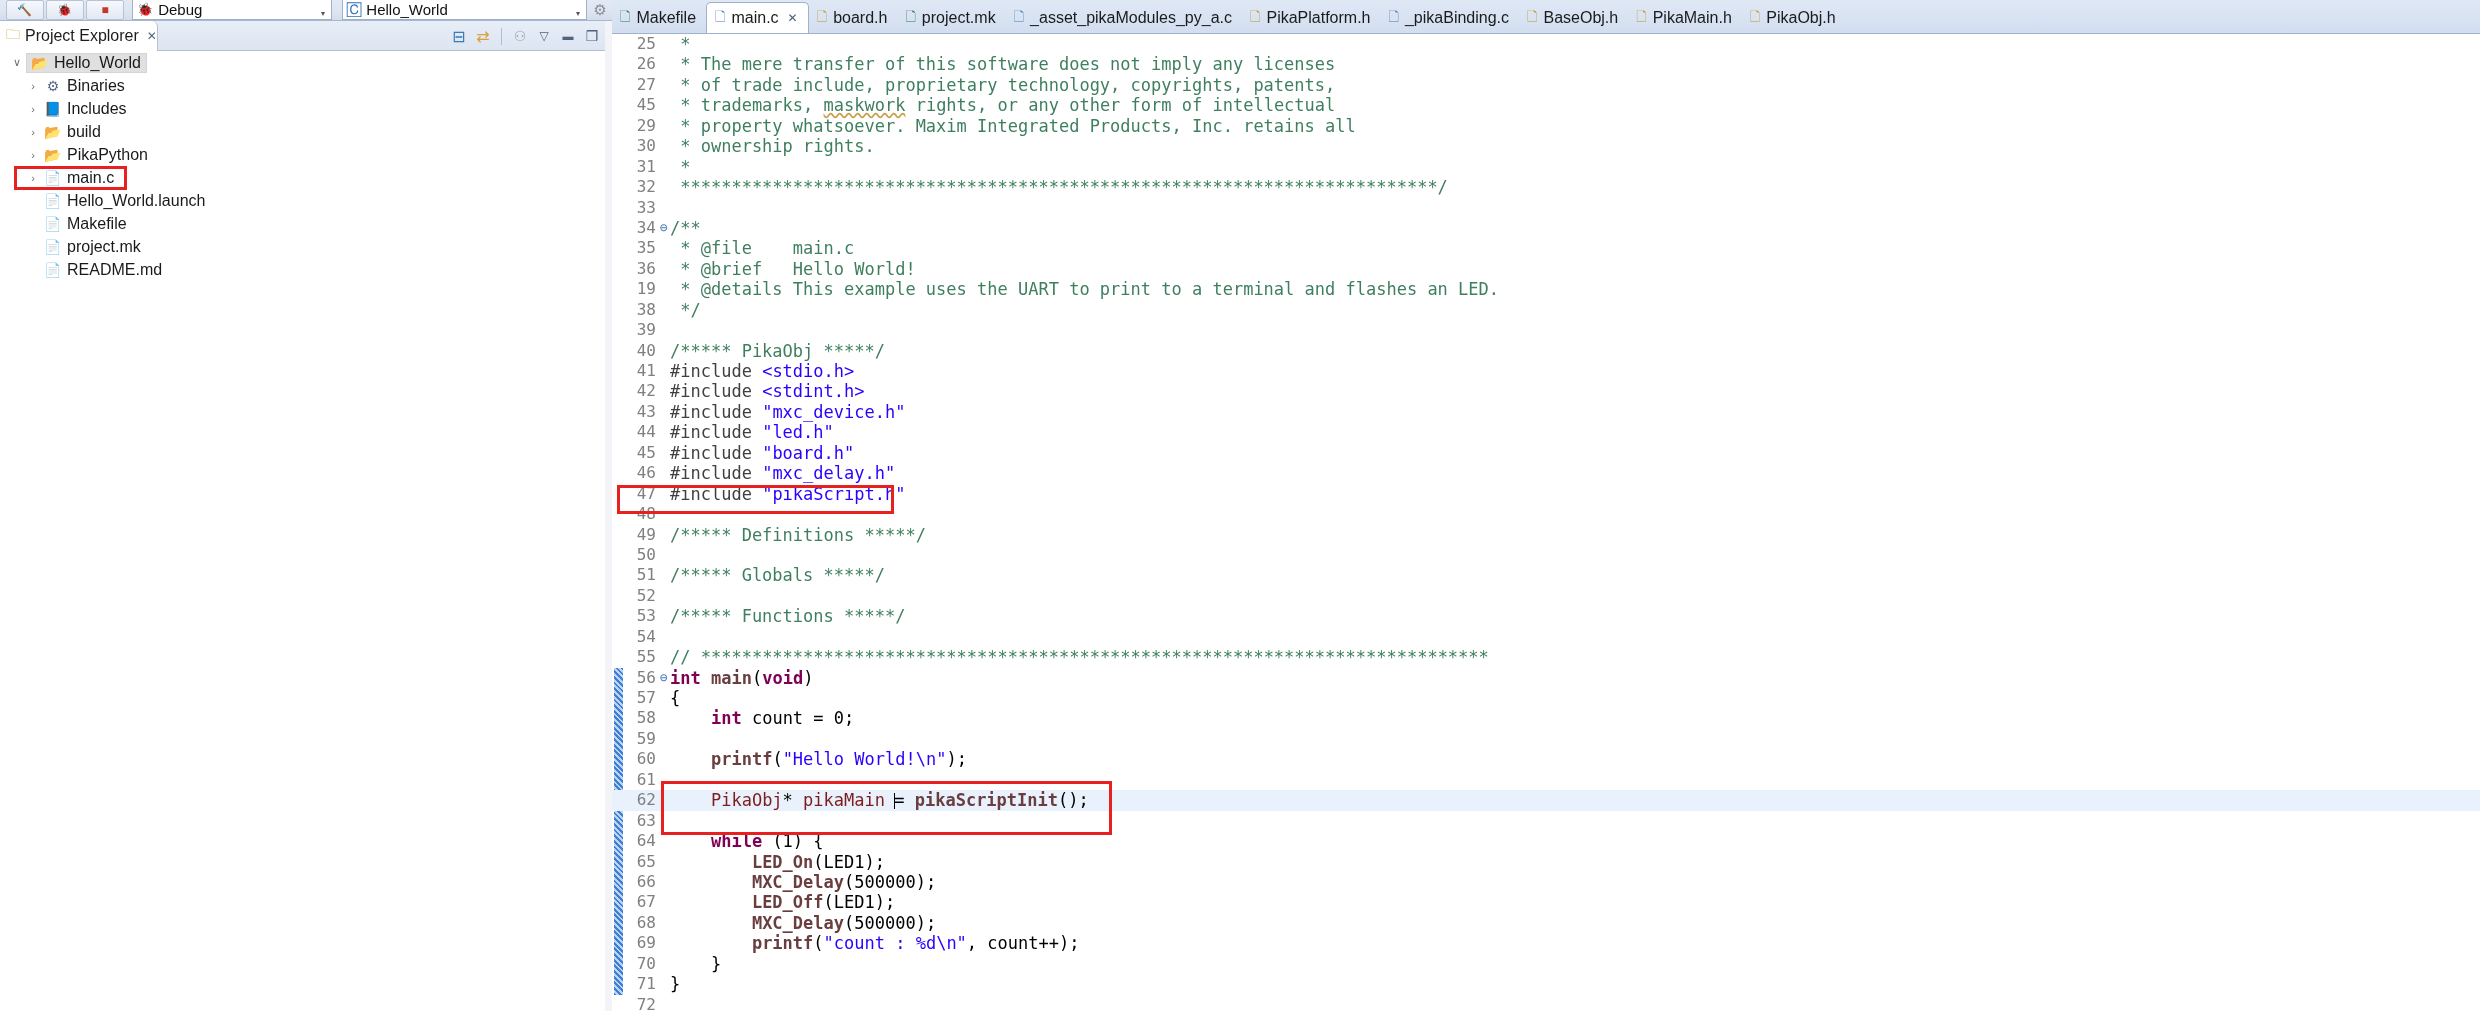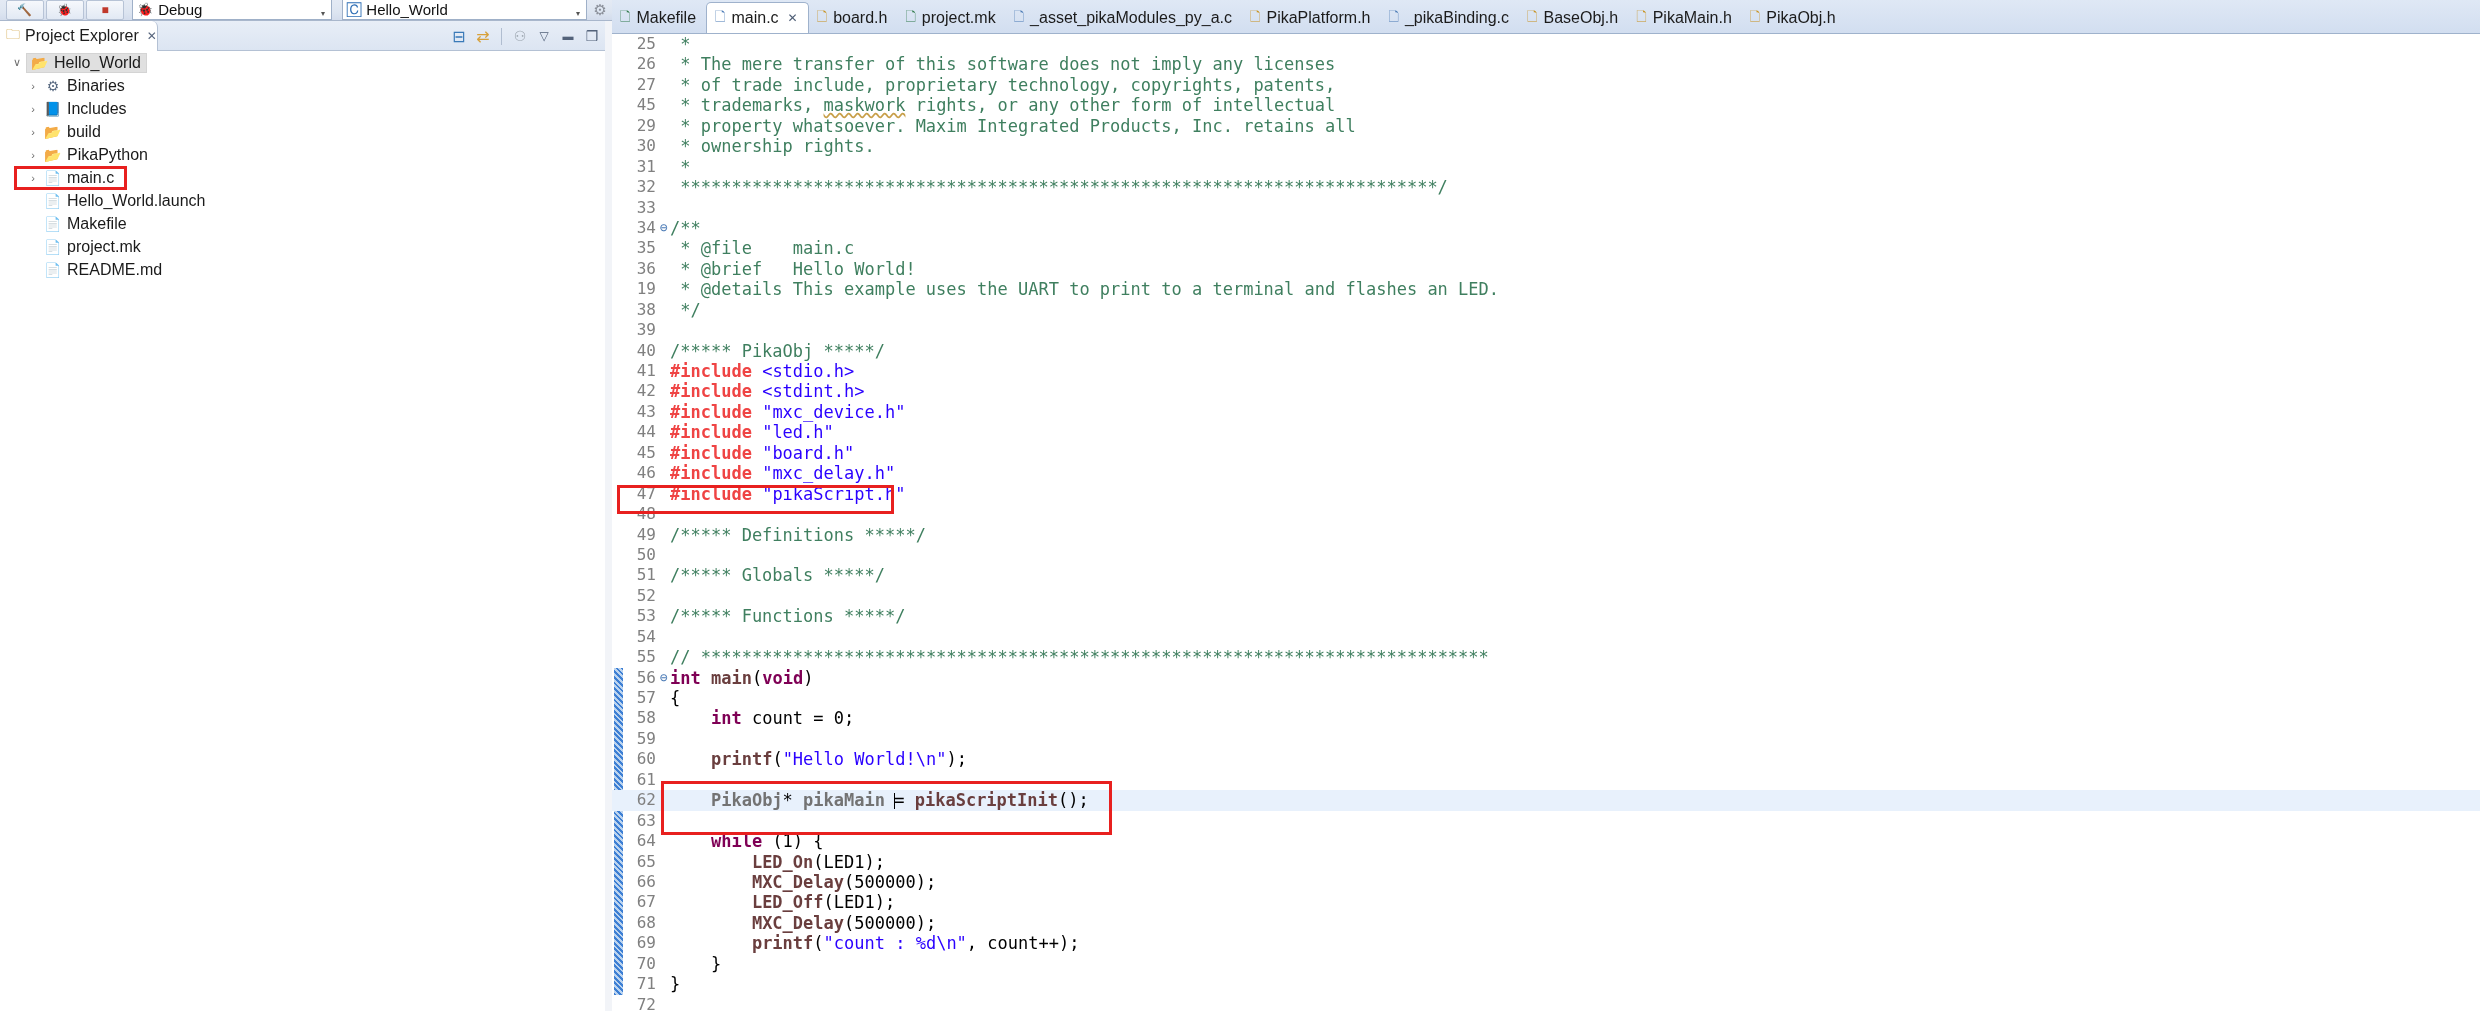--- a/index.html
+++ b/index.html
@@ -127,25 +127,25 @@
   .cl.cur { background:#e8f1fc; }
   .lno {
     position:absolute; left: 0; width: 44px; text-align:right;
     color:#808080; font-size: 16px; font-family:"DejaVu Sans Mono", monospace;
   }
   .fold { position:absolute; left: 46px; width:12px; text-align:center; color:#4a7ab5; font-size:13px;}
   .ctext { position:absolute; left: 58px; }
 
   .cmt { color:#3f7f5f; }
   .kw  { color:#7f0055; font-weight: bold; }
-  .pp  { color:#ef4444; font-weight: bold; text-align: right; }
+  .pp  { color:#404040; font-weight: normal; text-align: right; }
   .str { color:#2a00ff; }
   .fn  { color:#6a3e3e; font-weight: bold; }
   .id  { color:#000000; }
-  .typ { color:#737373;font-weight:bold; }
+  .typ { color:#7f1d1d; }
   .spell { text-decoration: underline wavy #c8a04a; text-decoration-skip-ink:none; }
 
   .caret { display:inline-block; width:0; border-left:1.5px solid #000; height:16px; vertical-align:-3px; margin:0 -1px;}
 
   
   .redbox { position:absolute; border: 3px solid #e8201f; box-sizing: border-box; pointer-events:none; }
 
   .hsplit { position:absolute; left:605px; top:21px; width:7px; height:990px; background:#f2f4f8; }
 </style>
 </head>

